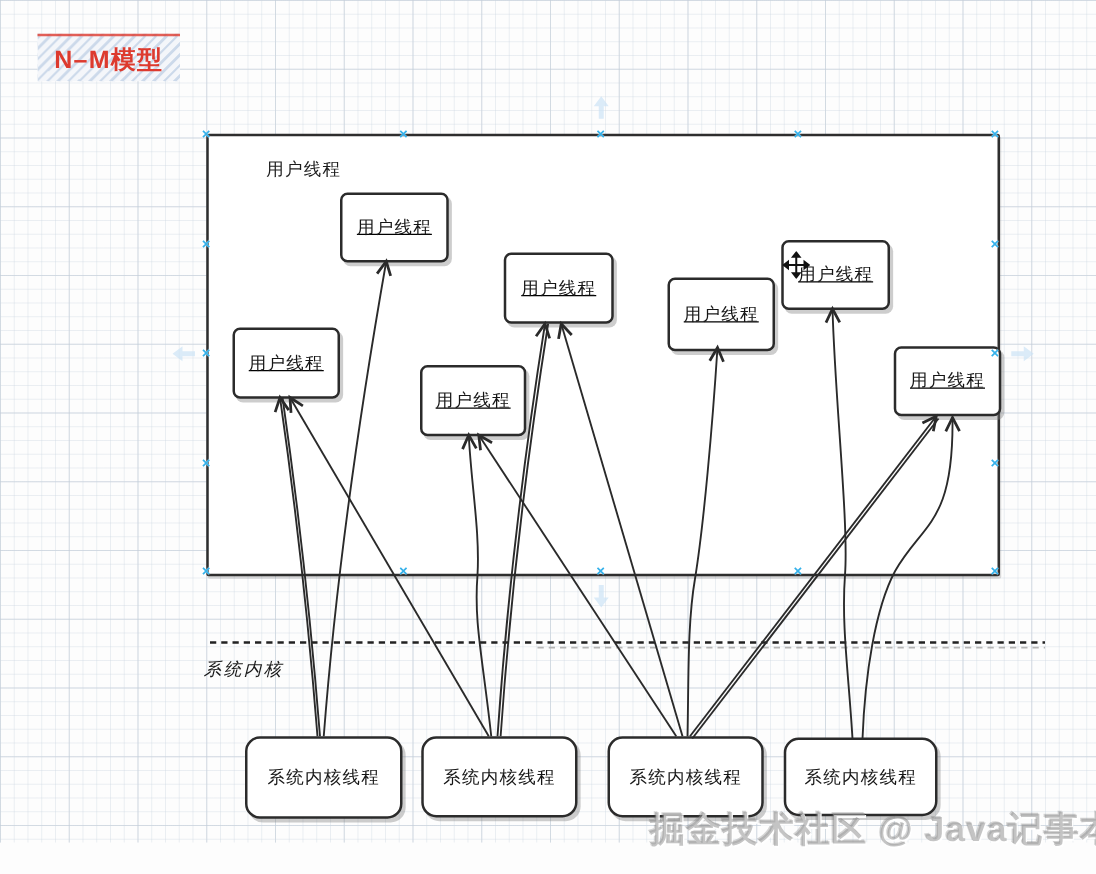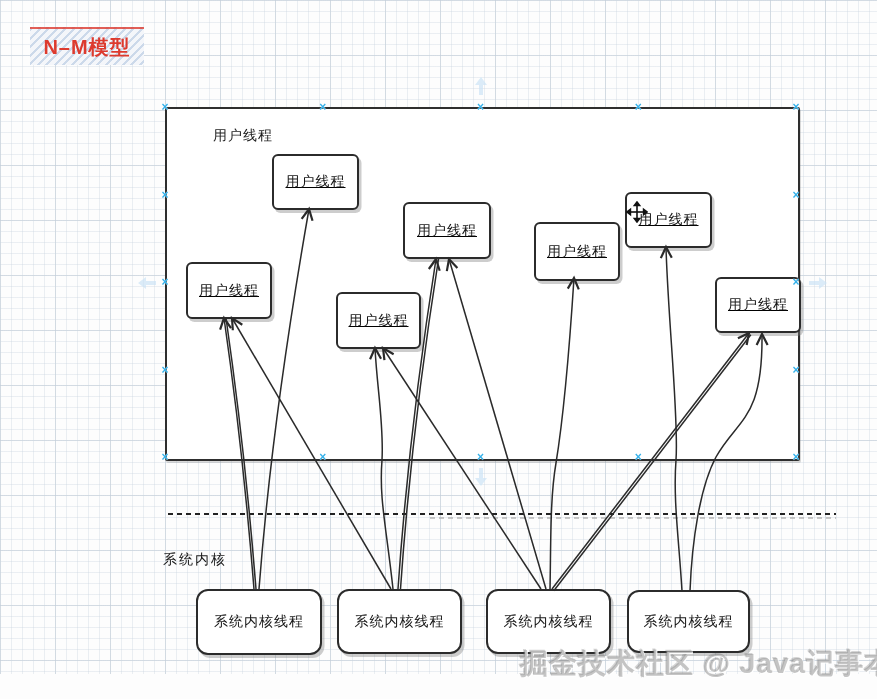--- a/index.html
+++ b/index.html
@@ -42,21 +42,21 @@
     display:flex;align-items:center;justify-content:center;
     box-shadow:2.5px 3px 0 rgba(130,130,130,.4);
   }
   .node.user{border-radius:6px;text-decoration:underline;}
   .node.kernel{border-radius:12px;text-align:center;}
   .node span{font-size:14px;color:#151515;letter-spacing:1px;white-space:nowrap;}
   
   #edges{position:absolute;left:0;top:0;width:877px;height:699px;z-index:3;pointer-events:none;}
   #edges path{pointer-events:stroke;}
   
-  #kernel-label{position:absolute;left:163px;top:551px;font-size:14px;color:#161616;letter-spacing:2px;z-index:2;}
+  #kernel-label{position:absolute;left:163px;top:527px;font-size:14px;color:#161616;letter-spacing:2px;z-index:2;font-style:italic;}
   
   .cp{
     position:absolute;z-index:6;color:#35b1ea;font-size:12px;font-weight:bold;line-height:1;
     transform:translate(-50%,-50%);text-shadow:0 0 1px rgba(255,255,255,.9);
   }
   
   .dir-arrow{position:absolute;z-index:1;opacity:.7;}
   
   #cursor{position:absolute;z-index:8;}
   

